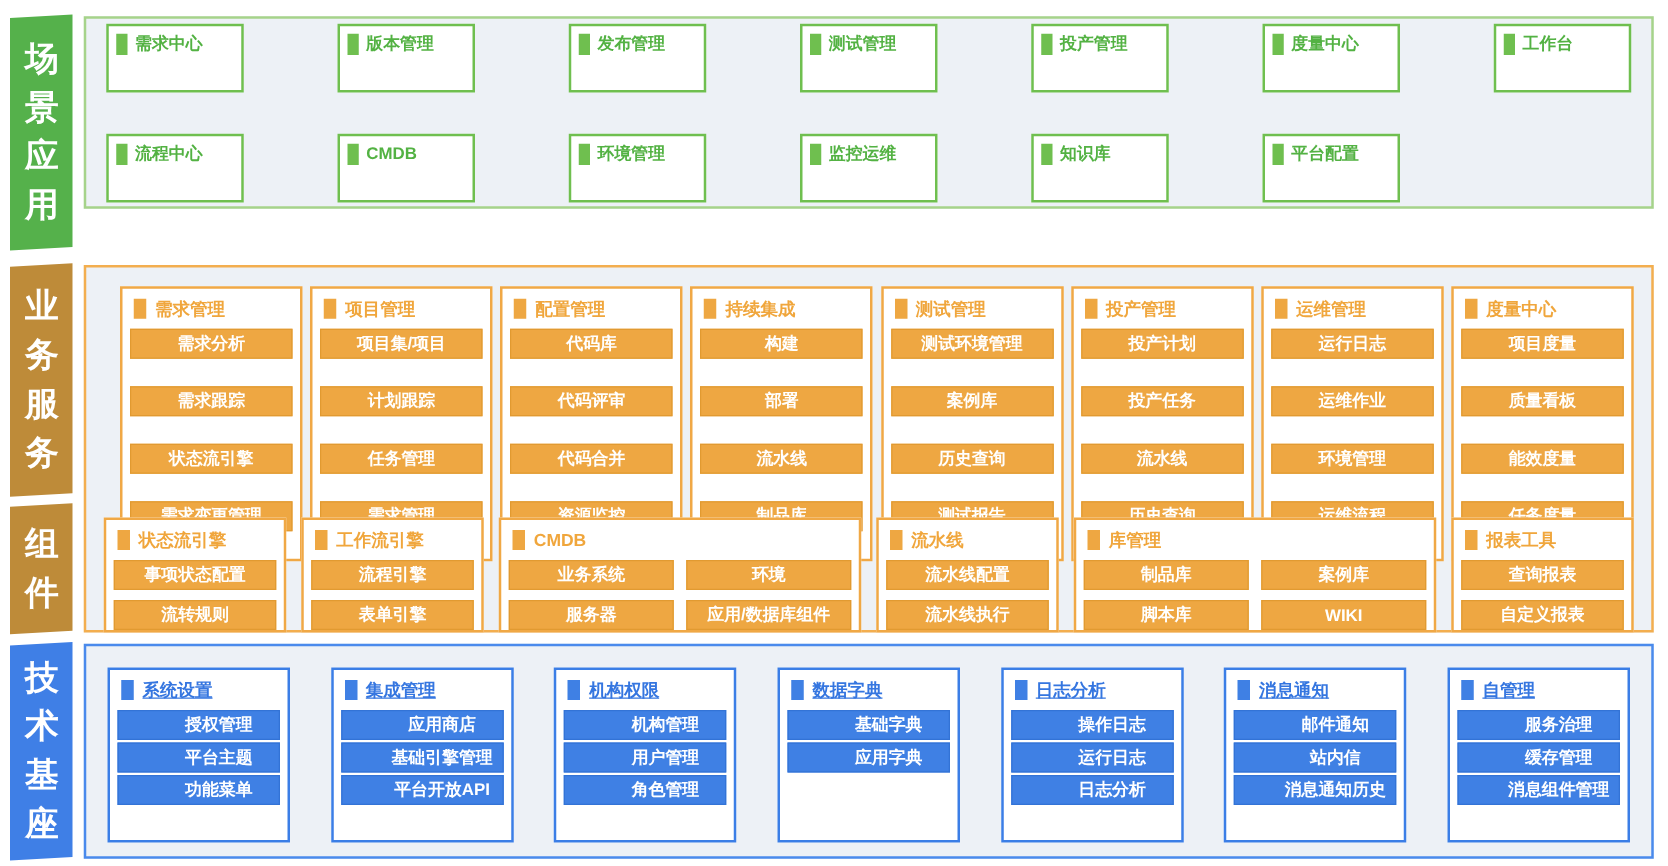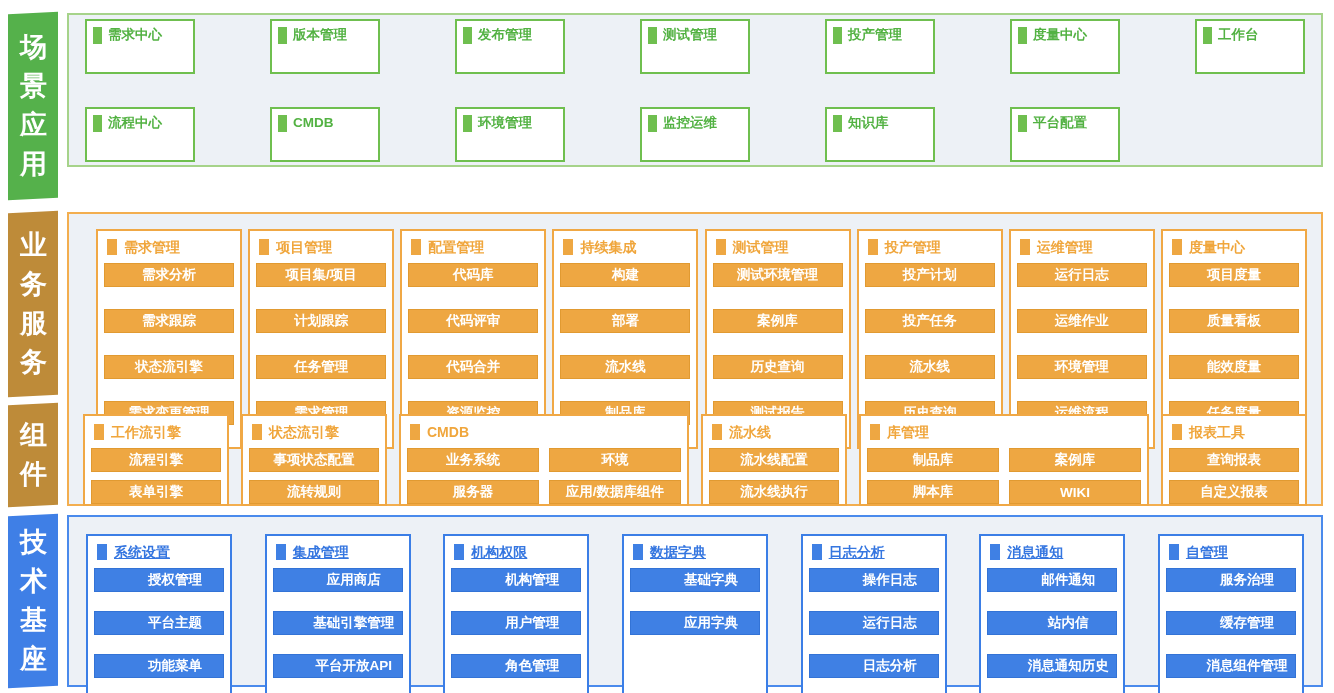--- a/index.html
+++ b/index.html
@@ -83,21 +83,21 @@
     justify-content:space-between;
   }
   .stack{display:flex;flex-direction:column;gap:8px;}
   .pair-grid{display:grid;grid-template-columns:1fr 1fr;column-gap:10px;row-gap:8px;}
 
   
   #foundation-grid{
     position:absolute;top:17px;left:17px;right:17px;height:140px;
     display:grid;grid-template-columns:repeat(7,146px);justify-content:space-between;
   }
-  #foundation-grid .bar{margin-bottom:19px;padding-left:32px;}
+  #foundation-grid .bar{margin-bottom:2px;padding-left:32px;}
 </style>
 </head>
 <body>
 
 <div class="canvas">
 
   <div class="band-label" id="lbl-scenario">
     <div class="band-label-text">
         <span class="lbl-char">场</span>
         <span class="lbl-char">景</span>
@@ -256,35 +256,35 @@
           <div class="bar">项目度量</div>
           <div class="bar">质量看板</div>
           <div class="bar">能效度量</div>
           <div class="bar">任务度量</div>
         </div>
       </div>
     <div id="components-grid">
         <div class="svc-col theme-orange">
           <div class="col-head">
             <span class="sq"></span>
+            <span class="head-txt">状态流引擎</span>
+          </div>
+          <div class="stack">
+            <div class="bar">事项状态配置</div>
+            <div class="bar">流转规则</div>
+          </div>
+        </div>
+        <div class="svc-col theme-orange">
+          <div class="col-head">
+            <span class="sq"></span>
             <span class="head-txt">工作流引擎</span>
           </div>
           <div class="stack">
             <div class="bar">流程引擎</div>
             <div class="bar">表单引擎</div>
-          </div>
-        </div>
-        <div class="svc-col theme-orange">
-          <div class="col-head">
-            <span class="sq"></span>
-            <span class="head-txt">状态流引擎</span>
-          </div>
-          <div class="stack">
-            <div class="bar">事项状态配置</div>
-            <div class="bar">流转规则</div>
           </div>
         </div>
         <div class="svc-col theme-orange">
           <div class="col-head">
             <span class="sq"></span>
             <span class="head-txt">CMDB</span>
           </div>
           <div class="pair-grid">
             <div class="bar">业务系统</div>
             <div class="bar">环境</div>

